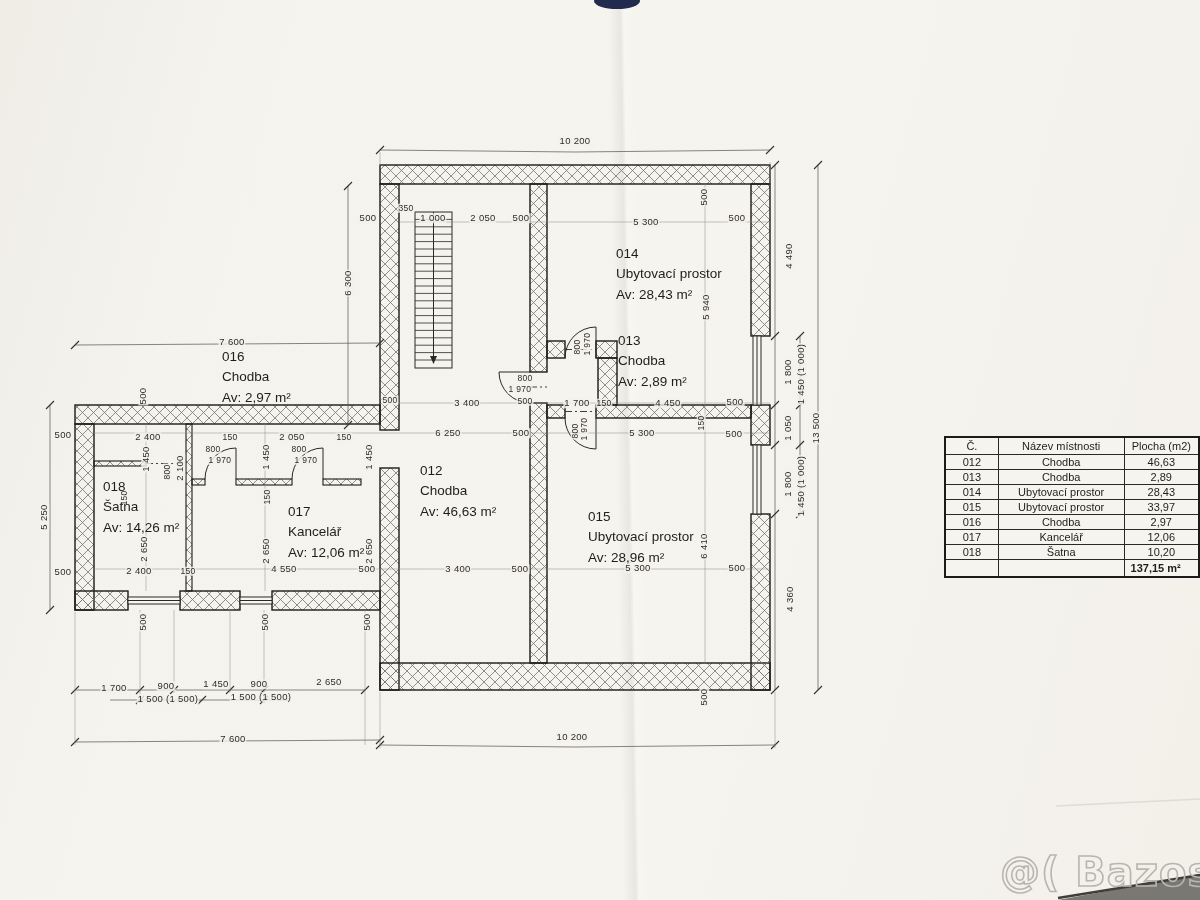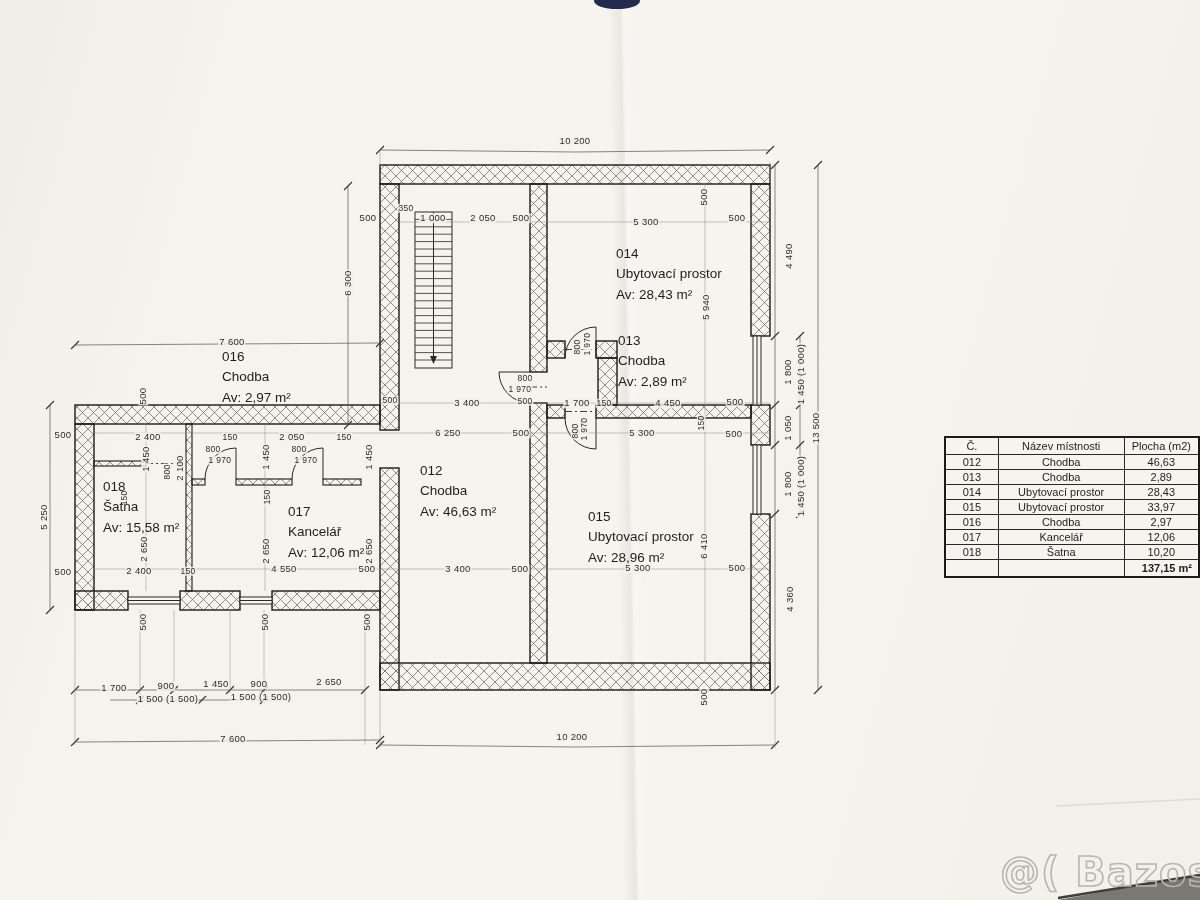--- a/index.html
+++ b/index.html
@@ -19,21 +19,21 @@
   .room-label span{display:block;}
   #room-table{position:absolute;left:944px;top:436px;border-collapse:collapse;background:#f6f4ef;
     border:2px solid #1c1b19;color:#1f1e1c;}
   #room-table th,#room-table td{border:1px solid #2a2927;padding:1px 4px;font-weight:normal;}
   #room-table .t-title{font-weight:bold;font-size:12px;text-align:center;padding:3px 4px;}
   #room-table .t-head td{font-size:11px;text-align:center;padding:2px 4px;}
   #room-table .t-row td{font-size:11px;text-align:center;padding:1px 4px;}
   #room-table td.c-num{width:44px;}
   #room-table td.c-name{width:124px;}
   #room-table td.c-area{width:66px;}
-  #room-table .t-total td{font-size:11px;font-weight:bold;text-align:right;padding:2px 6px;}
+  #room-table .t-total td{font-size:11px;font-weight:bold;padding:2px 6px;}
 </style>
 </head>
 <body>
 
 <div id="photo">
   <div id="paper-shade"></div>
   <div id="crease"></div>
 
   <svg id="plan-svg" width="1200" height="900" viewBox="0 0 1200 900">
     <defs>
@@ -265,21 +265,21 @@
         <span>Av: 2,97 m²</span>
       </div>
       <div class="room-label" style="left: 288px; top: 502px;">
         <span>017</span>
         <span>Kancelář</span>
         <span>Av: 12,06 m²</span>
       </div>
       <div class="room-label" style="left: 103px; top: 477px;">
         <span>018</span>
         <span>Šatna</span>
-        <span>Av: 15,58 m²</span>
+        <span>Av: 14,26 m²</span>
       </div>
     </div>
 
   <table id="room-table">
     <tbody>
       <tr class="t-head">
         <td class="c-num">Č.</td>
         <td class="c-name">Název místnosti</td>
         <td class="c-area">Plocha (m2)</td>
       </tr>

